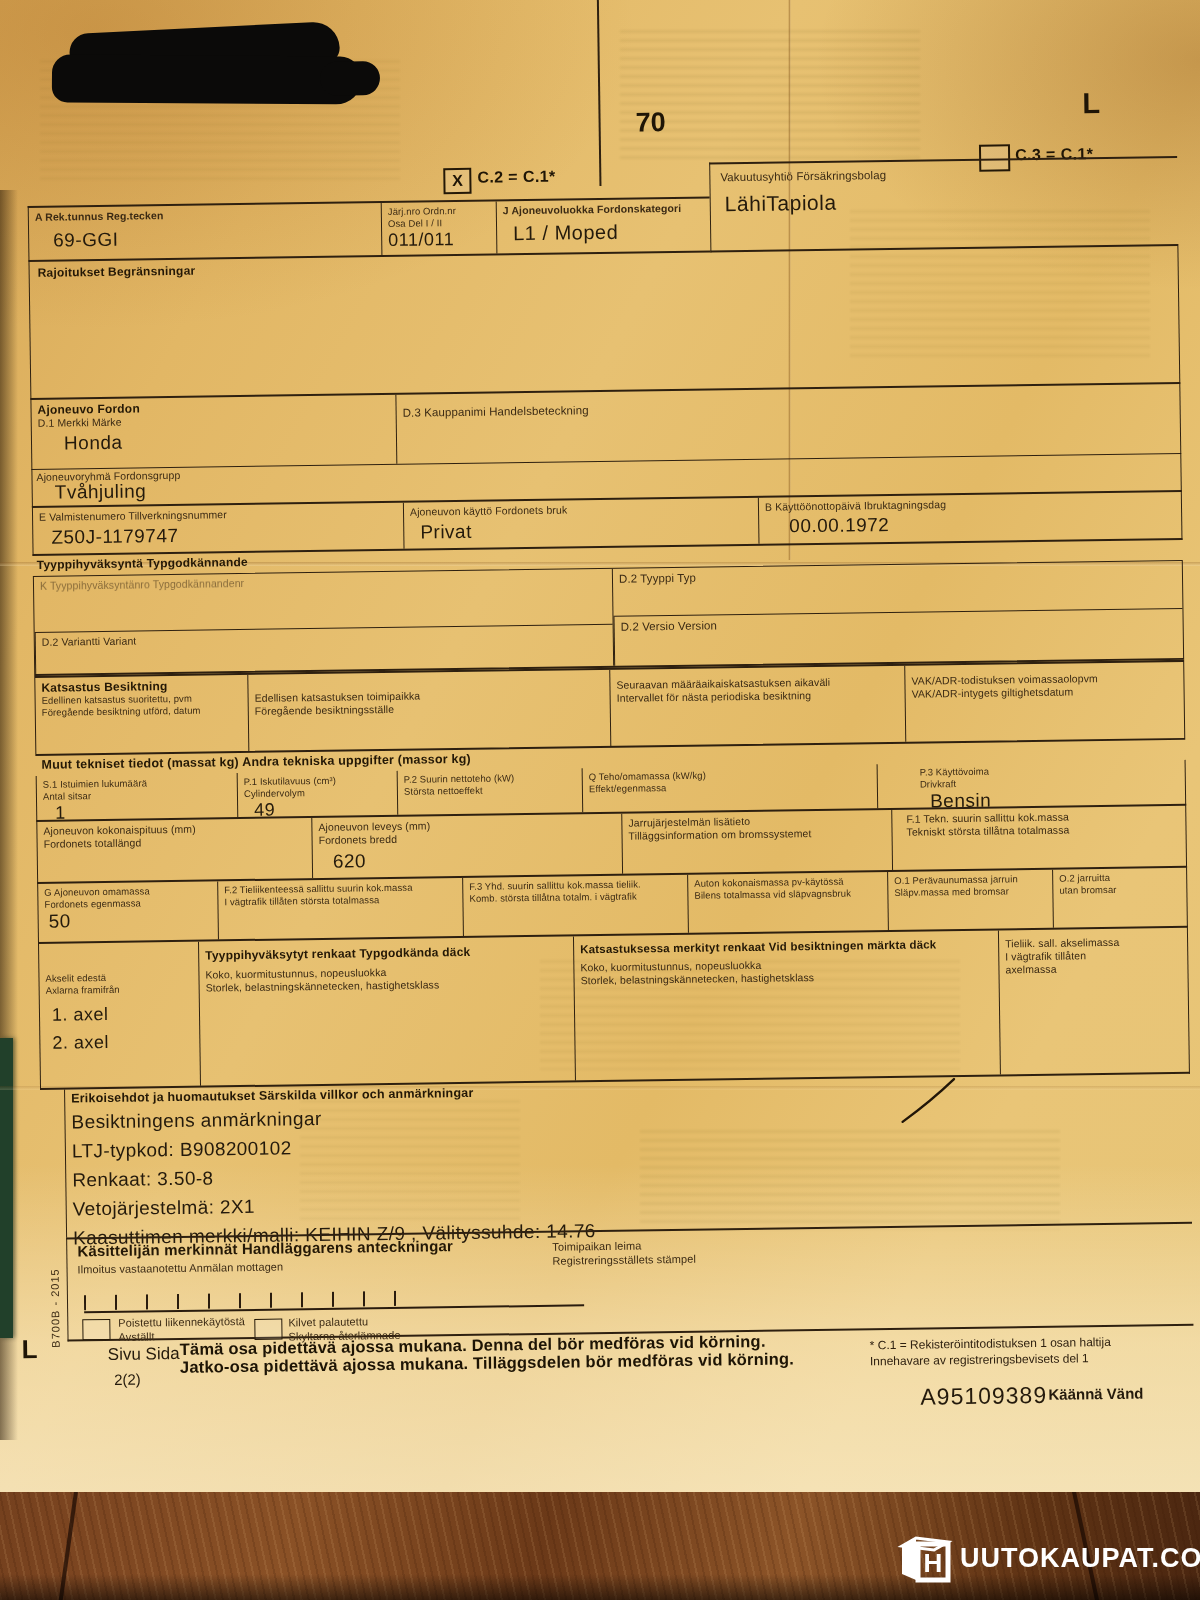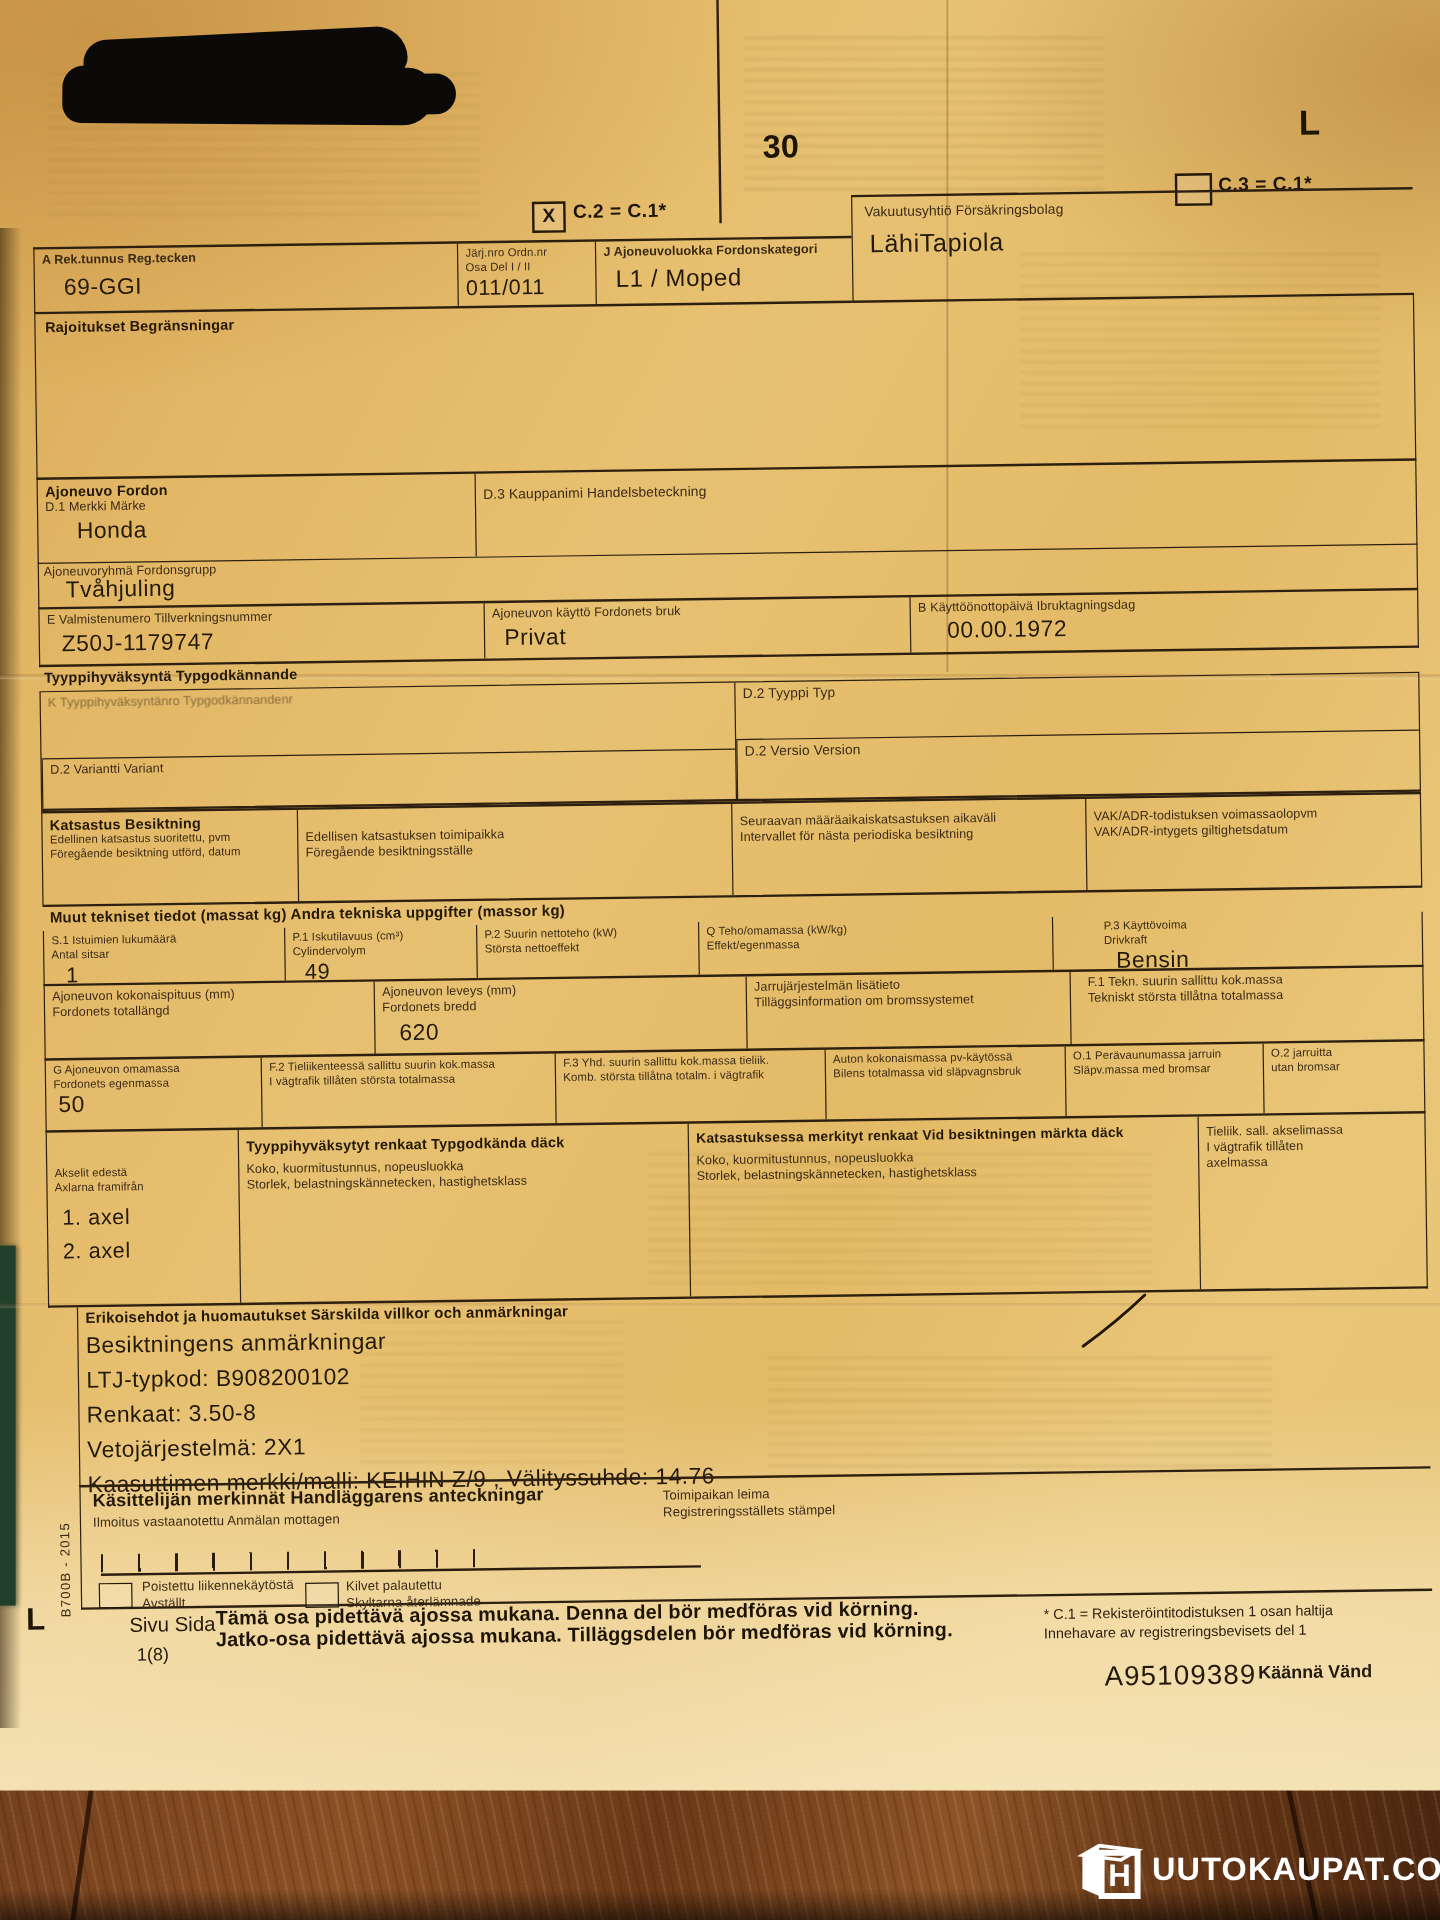--- a/index.html
+++ b/index.html
@@ -92,21 +92,21 @@
   <div class="bleed" style="left:640px;top:1130px;width:420px;height:100px;opacity:.45;"></div>
   <div class="bleed" style="left:300px;top:1100px;width:220px;height:120px;opacity:.35;"></div>
 
   <div class="form">
 
     <div class="blob" style="left:80px;top:30px;width:270px;height:42px;transform:rotate(-2deg);border-radius:22px 30px 18px 26px;"></div>
     <div class="blob" style="left:62px;top:58px;width:310px;height:48px;transform:rotate(1.2deg);border-radius:28px 34px 40px 24px;"></div>
     <div class="blob" style="left:330px;top:66px;width:60px;height:34px;border-radius:18px;"></div>
 
     <div class="abs" style="left:608px;top:0;width:2px;height:194px;background:#2e2010;"></div>
-    <div class="abs big" style="left:645px;top:116px;">30</div>
+    <div class="abs big" style="left:645px;top:116px;">70</div>
     <div class="abs big" style="left:1092px;top:102px;font-size:29px;">L</div>
 
     <div class="ckbox" style="left:452px;top:174px;width:24px;height:22px;">
       <span>X</span>
       </div>
     <div class="cklabel" style="left:486px;top:175px;">C.2 = C.1*</div>
     <div class="ckbox" style="left:988px;top:158px;width:27px;height:23px;"></div>
     <div class="cklabel" style="left:1024px;top:160px;">C.3 = C.1*</div>
 
     <div class="box bt bb bl" style="left:718px;top:172px;width:468px;height:90px;border-top-width:2.5px;">
@@ -331,21 +331,21 @@
 Avställt</div>
       <div class="ckbox" style="left:186px;top:82px;width:26px;height:19px;border-width:1.6px;"></div>
       <div class="lbl" style="position:absolute;left:220px;top:80px;font-size:11px;">Kilvet palautettu
 Skyltarna återlämnade</div>
     </div>
 
     <div class="vert-code" style="left:42px;top:1348px;">B700B - 2015</div>
 
     <div class="abs big" style="left:14px;top:1334px;font-size:26px;">L</div>
     <div class="abs" style="left:100px;top:1346px;font-size:17px;color:#241a0c;">Sivu Sida</div>
-    <div class="abs" style="left:106px;top:1372px;font-size:15px;color:#241a0c;">1(8)</div>
+    <div class="abs" style="left:106px;top:1372px;font-size:15px;color:#241a0c;">2(2)</div>
     <div class="abs keep" style="left:172px;top:1342px;">Tämä osa pidettävä ajossa mukana. Denna del bör medföras vid körning.</div>
     <div class="abs keep" style="left:172px;top:1360px;">Jatko-osa pidettävä ajossa mukana. Tilläggsdelen bör medföras vid körning.</div>
     <div class="abs footnote" style="left:862px;top:1350px;">* C.1 = Rekisteröintitodistuksen 1 osan haltija
 Innehavare av registreringsbevisets del 1</div>
     <div class="abs" style="left:912px;top:1396px;font-size:23px;color:#241a0c;letter-spacing:1px;">A95109389</div>
     <div class="abs" style="left:1040px;top:1400px;font-size:15px;font-weight:700;color:#241a0c;">Käännä Vänd</div>
   </div>
 
   <div class="wm">
     <svg width="58" height="56" viewBox="0 0 58 56">

